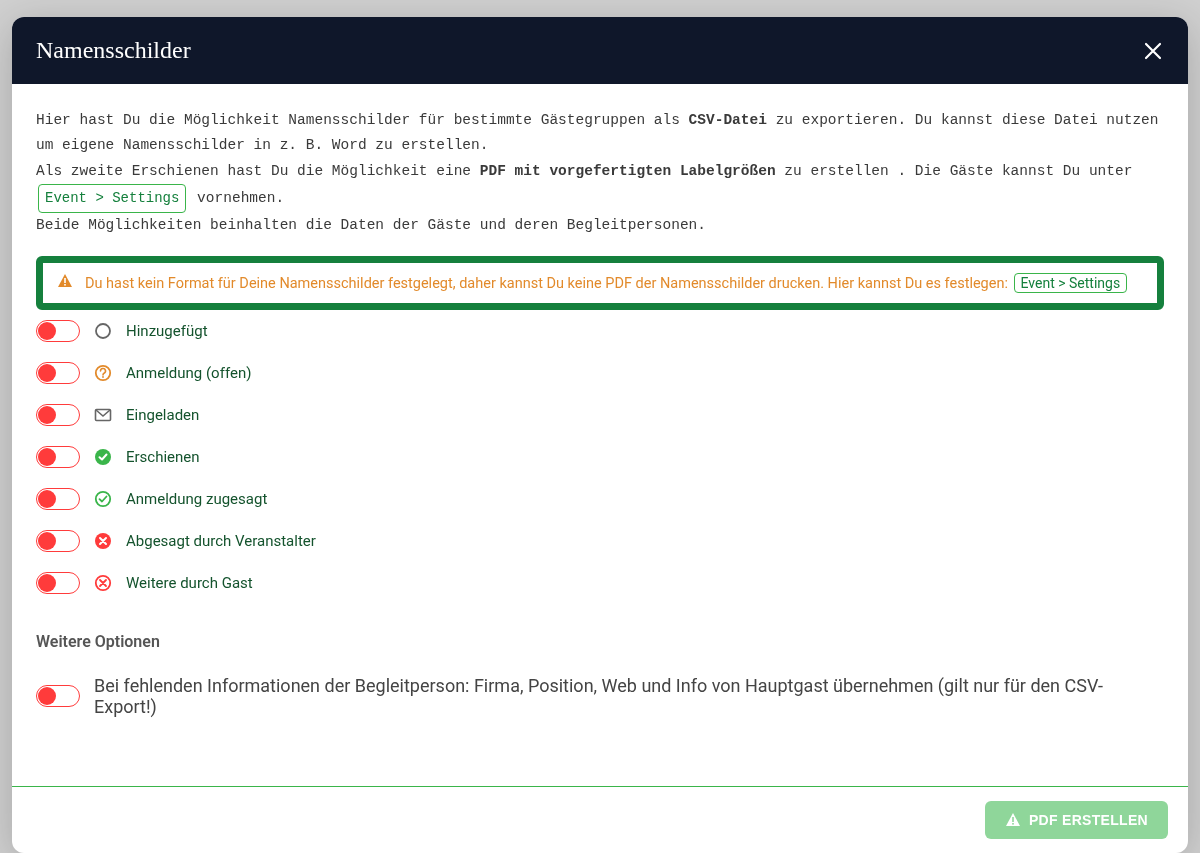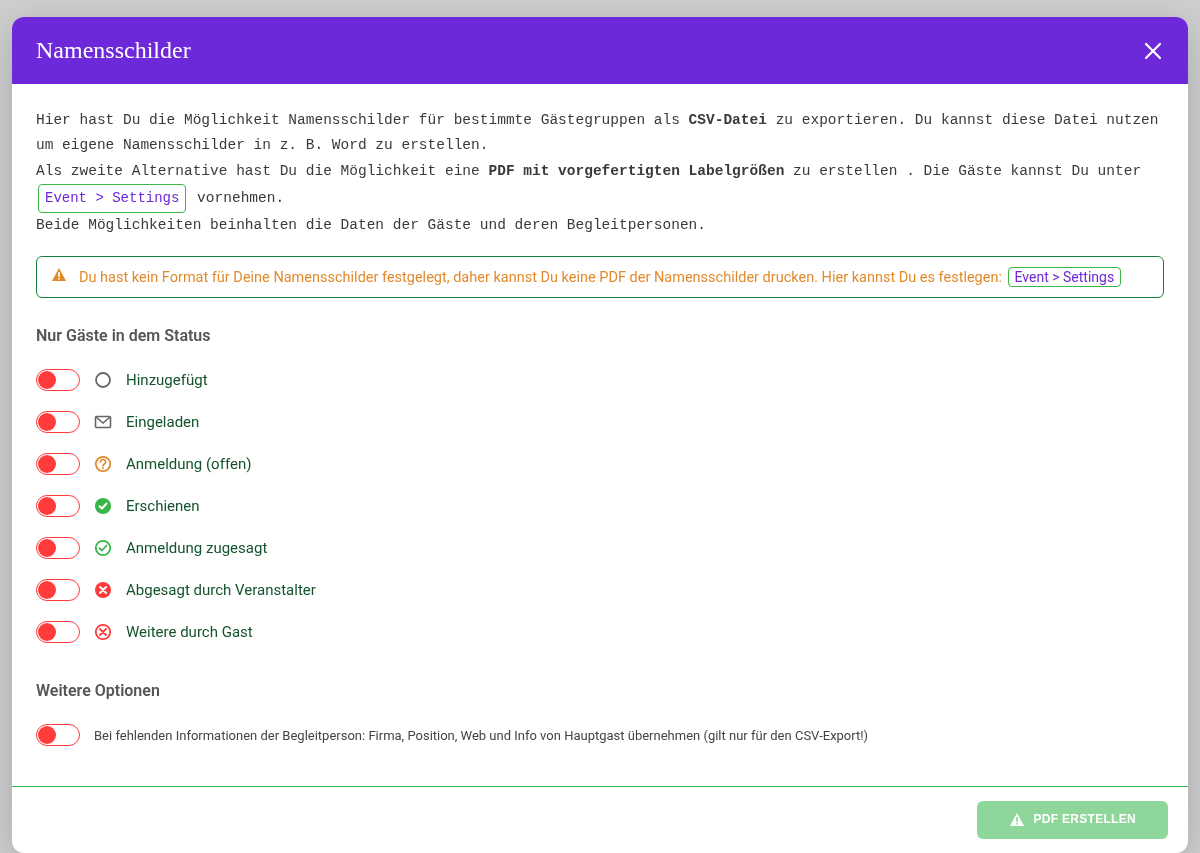--- a/index.html
+++ b/index.html
@@ -8,45 +8,45 @@
     position: absolute;
     top: 17px; left: 12px; right: 12px; bottom: 0;
     background: #fff;
     border-radius: 12px;
     display: flex;
     flex-direction: column;
     box-shadow: 0 8px 40px rgba(0,0,0,0.2);
     overflow: hidden;
   }
   .header {
-    background: #6d28d9;
+    background: #0f172a;
     color: #fff;
     padding: 20px 24px;
     display: flex;
     justify-content: space-between;
     align-items: center;
   }
   .header h1 { font-size: 24px; font-weight: 400; font-family: Georgia, "Times New Roman", serif; }
   .close-btn { font-size: 22px; cursor: pointer; color: #fff; display:flex; align-items:center; justify-content:center; width:22px; height:22px; }
   .body { padding: 24px; flex: 1; overflow: auto; color: #3a3a3a; }
   .intro { font-size: 14.5px; line-height: 1.75; color: #3a3a3a; font-family: Liberation Mono, monospace; }
   .intro strong { font-weight: 700; }
   .link-chip {
     display: inline-block;
-    color: #6d28d9;
+    color: #15803d;
     border: 1px solid #3ab54a;
     border-radius: 4px;
     padding: 1px 6px;
     font-size: 14px;
     cursor: pointer;
     margin: 0 2px;
   }
   .alert {
     margin-top: 18px;
-    border: 1px solid #15803d;
+    border: 7px solid #15803d;
     border-radius: 6px;
     padding: 10px 14px;
     color: #e28a2b;
     font-size: 14.5px;
     display: flex;
     align-items: center;
     gap: 12px;
   }
   .alert .alert-icon { flex: 0 0 auto; }
   .alert .alert-text { flex: 1 1 auto; }
@@ -69,105 +69,104 @@
     padding: 14px 20px 14px 20px;
     display: flex;
     justify-content: flex-end;
     gap: 14px;
   }
   .btn {
     background: #8fd69a;
     color: #fff;
     border: none;
     border-radius: 6px;
-    padding: 11px 32px;
-    font-size: 12px;
+    padding: 11px 20px;
+    font-size: 14px;
     font-weight: 700;
     letter-spacing: 0.3px;
     cursor: pointer;
     display: flex;
     gap: 8px;
   }
-  .option-text { font-size: 13px; color: #444; }
+  .option-text { font-size: 18px; color: #444; }
 </style>
 </head>
 <body>
 
 <div class="modal">
   <div class="header">
     <h1>Namensschilder</h1>
     <div class="close-btn">
       <svg width="18" height="18" viewBox="0 0 18 18">
           <path d="M2 2 L16 16 M16 2 L2 16" stroke="#fff" stroke-width="2.2" stroke-linecap="round"></path>
         </svg>
     </div>
   </div>
 
   <div class="body">
     <div class="intro">
       <p>
         <span>Hier hast Du die Möglichkeit Namensschilder für bestimmte Gästegruppen als </span><strong>CSV-Datei</strong><span> zu exportieren. Du kannst diese Datei nutzen um eigene Namensschilder in z. B. Word zu erstellen.</span>
       </p>
       <p>
-        <span>Als zweite Alternative hast Du die Möglichkeit eine </span><strong>PDF mit vorgefertigten Labelgrößen</strong><span> zu erstellen . Die Gäste kannst Du unter </span><span class="link-chip">Event &gt; Settings</span><span> vornehmen.</span>
+        <span>Als zweite Erschienen hast Du die Möglichkeit eine </span><strong>PDF mit vorgefertigten Labelgrößen</strong><span> zu erstellen . Die Gäste kannst Du unter </span><span class="link-chip">Event &gt; Settings</span><span> vornehmen.</span>
       </p>
       <p>Beide Möglichkeiten beinhalten die Daten der Gäste und deren Begleitpersonen.</p>
     </div>
 
     <div class="alert">
       <span class="alert-icon">
         <svg width="16" height="16" viewBox="0 0 16 16">
             <path d="M8 1 L15 14 H1 Z" fill="#e28a2b"></path>
             <rect x="7.2" y="5" width="1.6" height="5" fill="#fff"></rect>
             <rect x="7.2" y="11" width="1.6" height="1.6" fill="#fff"></rect>
           </svg>
       </span>
       <span class="alert-text">
         <span>Du hast kein Format für Deine Namensschilder festgelegt, daher kannst Du keine PDF der Namensschilder drucken. Hier kannst Du es festlegen: </span><span class="link-chip">Event &gt; Settings</span>
       </span>
     </div>
 
-    <div class="section-h">Nur Gäste in dem Status</div>
 
     <div id="status-list">
         <div class="row">
           <div class="toggle">
             <div class="knob"></div>
           </div>
           <span class="status-icon">
             <svg width="18" height="18" viewBox="0 0 18 18">
               <circle cx="9" cy="9" r="7" fill="none" stroke="#666" stroke-width="1.8"></circle>
             </svg>
           </span>
           <span class="row-label">Hinzugefügt</span>
-        </div>
-        <div class="row">
-          <div class="toggle">
-            <div class="knob"></div>
-          </div>
-          <span class="status-icon">
-            <svg width="18" height="18" viewBox="0 0 18 18">
-              <rect x="1.5" y="3.5" width="15" height="11" rx="1" fill="none" stroke="#666" stroke-width="1.6"></rect>
-              <path d="M2 4 L9 10 L16 4" fill="none" stroke="#666" stroke-width="1.6"></path>
-            </svg>
-          </span>
-          <span class="row-label">Eingeladen</span>
         </div>
         <div class="row">
           <div class="toggle">
             <div class="knob"></div>
           </div>
           <span class="status-icon">
             <svg width="18" height="18" viewBox="0 0 18 18">
               <circle cx="9" cy="9" r="7.2" fill="none" stroke="#e28a2b" stroke-width="1.8"></circle>
               <path d="M6.5 7 a2.5 2.5 0 1 1 3.5 2.3 c-0.8 0.4 -1 0.8 -1 1.7" fill="none" stroke="#e28a2b" stroke-width="1.6" stroke-linecap="round"></path>
               <circle cx="9" cy="13" r="0.9" fill="#e28a2b"></circle>
             </svg>
           </span>
           <span class="row-label">Anmeldung (offen)</span>
+        </div>
+        <div class="row">
+          <div class="toggle">
+            <div class="knob"></div>
+          </div>
+          <span class="status-icon">
+            <svg width="18" height="18" viewBox="0 0 18 18">
+              <rect x="1.5" y="3.5" width="15" height="11" rx="1" fill="none" stroke="#666" stroke-width="1.6"></rect>
+              <path d="M2 4 L9 10 L16 4" fill="none" stroke="#666" stroke-width="1.6"></path>
+            </svg>
+          </span>
+          <span class="row-label">Eingeladen</span>
         </div>
         <div class="row">
           <div class="toggle">
             <div class="knob"></div>
           </div>
           <span class="status-icon">
             <svg width="18" height="18" viewBox="0 0 18 18">
               <circle cx="9" cy="9" r="8" fill="#3ab54a"></circle>
               <path d="M5.5 9.2 L8 11.5 L12.5 6.5" fill="none" stroke="#fff" stroke-width="2" stroke-linecap="round" stroke-linejoin="round"></path>
             </svg>

